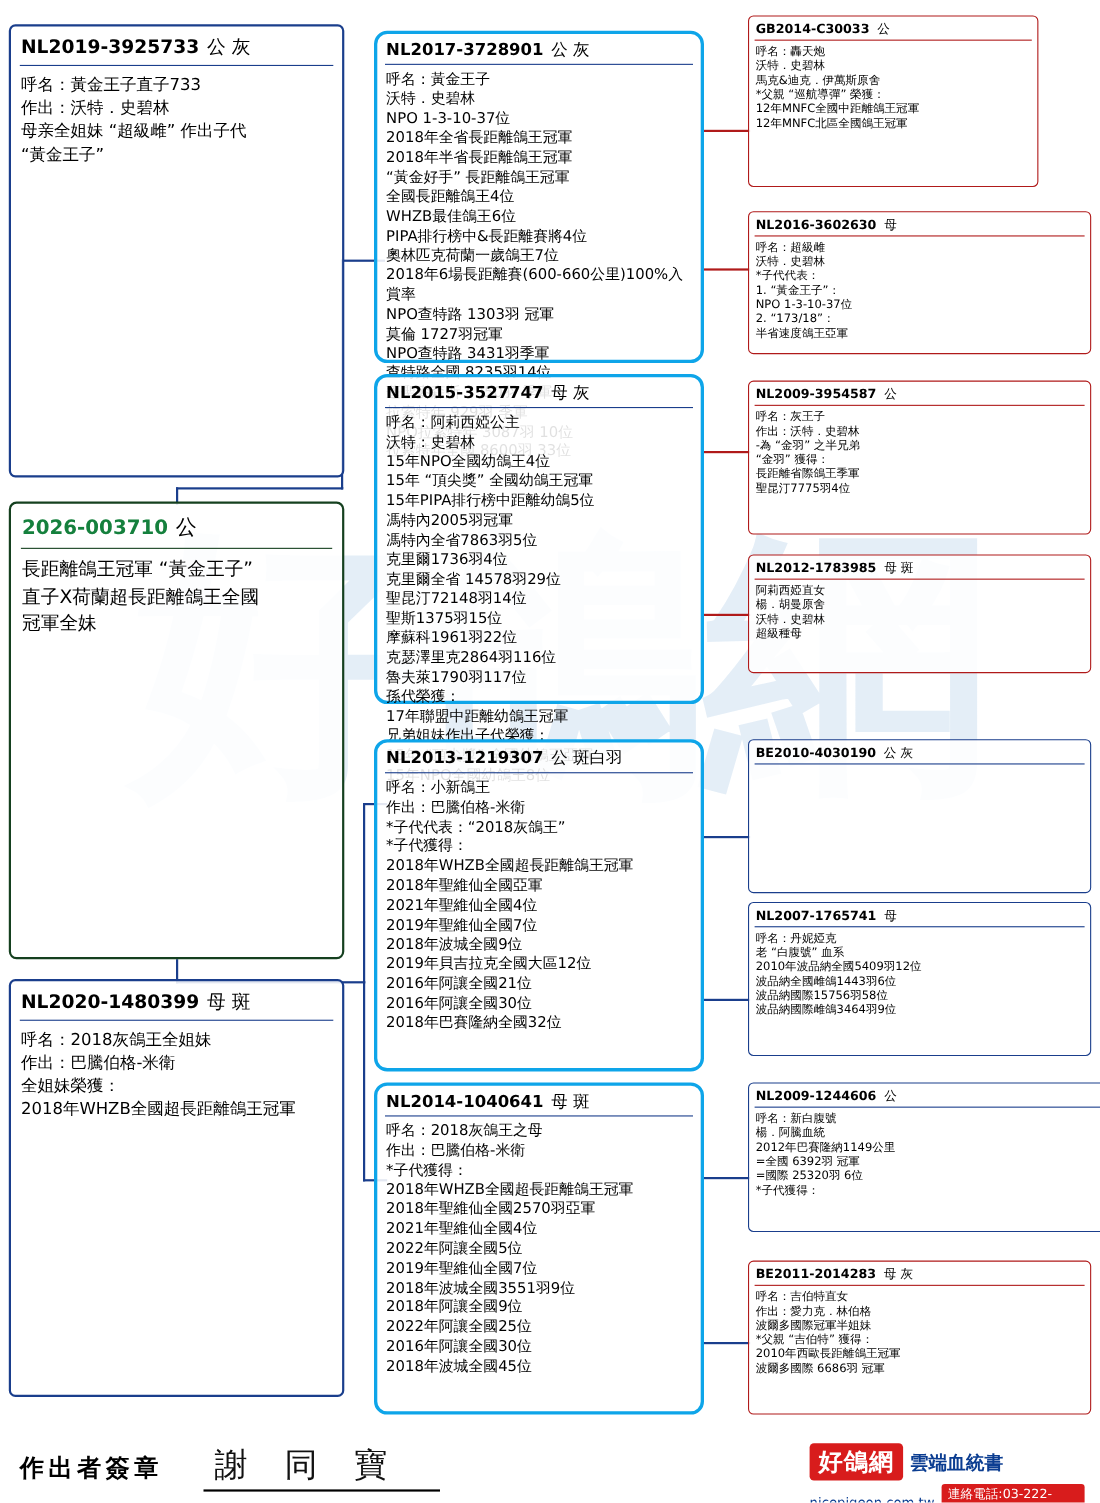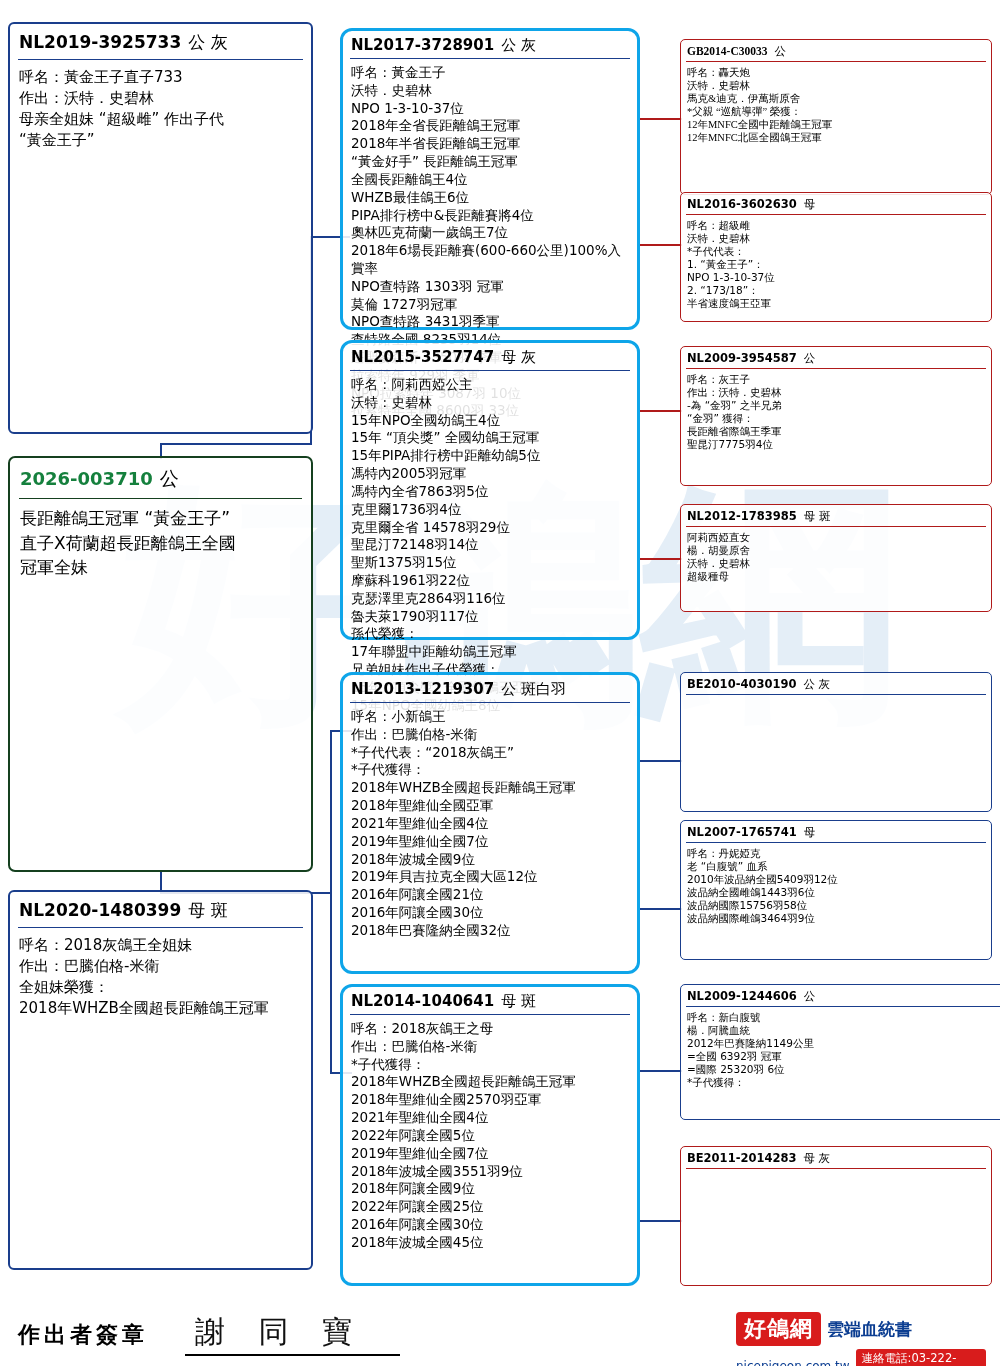--- a/index.html
+++ b/index.html
@@ -271,21 +271,21 @@
 2021年聖維仙全國4位
 2022年阿讓全國5位
 2019年聖維仙全國7位
 2018年波城全國3551羽9位
 2018年阿讓全國9位
 2022年阿讓全國25位
 2016年阿讓全國30位
 2018年波城全國45位</div>
 </div>
 
-<div class="card g3" style="left:680px; top:39px; width:312px; height:156px;font-family:Liberation Serif, serif;">
+<div class="card g3" style="left:680px; top:14px; width:264px; height:156px;">
   <div class="card-title">
     <span class="ring">GB2014-C30033</span>
     <span class="sex">公</span>
   </div>
   <div class="hr"></div>
   <div class="card-body">呼名：轟天炮
 沃特．史碧林
 馬克&amp;迪克．伊萬斯原舍
 *父親 “巡航導彈” 榮獲：
 12年MNFC全國中距離鴿王冠軍
@@ -368,20 +368,26 @@
 =國際 25320羽 6位
 *子代獲得：</div>
 </div>
 
 <div class="card g3" style="left:680px; top:1146px; width:312px; height:140px;">
   <div class="card-title">
     <span class="ring">BE2011-2014283</span>
     <span class="sex">母  灰</span>
   </div>
   <div class="hr"></div>
+  <div class="card-body">呼名：吉伯特直女
+作出：愛力克．林伯格
+波爾多國際冠軍半姐妹
+*父親 “吉伯特” 獲得：
+2010年西歐長距離鴿王冠軍
+波爾多國際 6686羽 冠軍</div>
 </div>
 
 <div class="footer">
   <div class="sig-label">作出者簽章</div>
   <div class="sig-name">謝 同 寶</div>
   <div class="sig-line"></div>
   <div class="brand">
     <div class="brand-main">
       <span class="brand-logo">好鴿網</span>
       <span class="brand-sub">雲端血統書</span>

